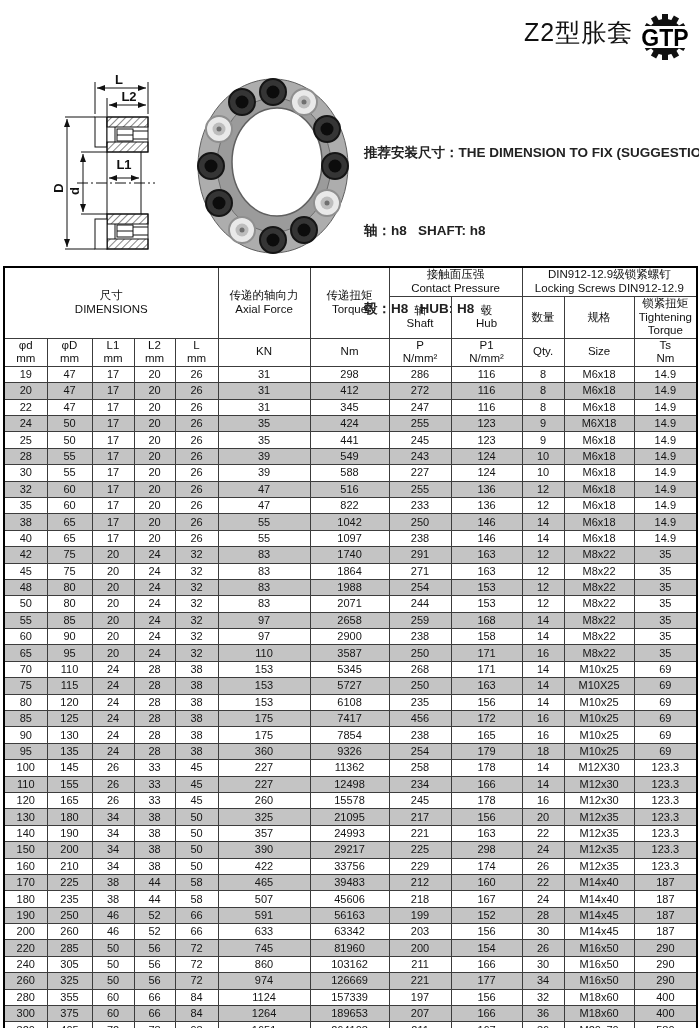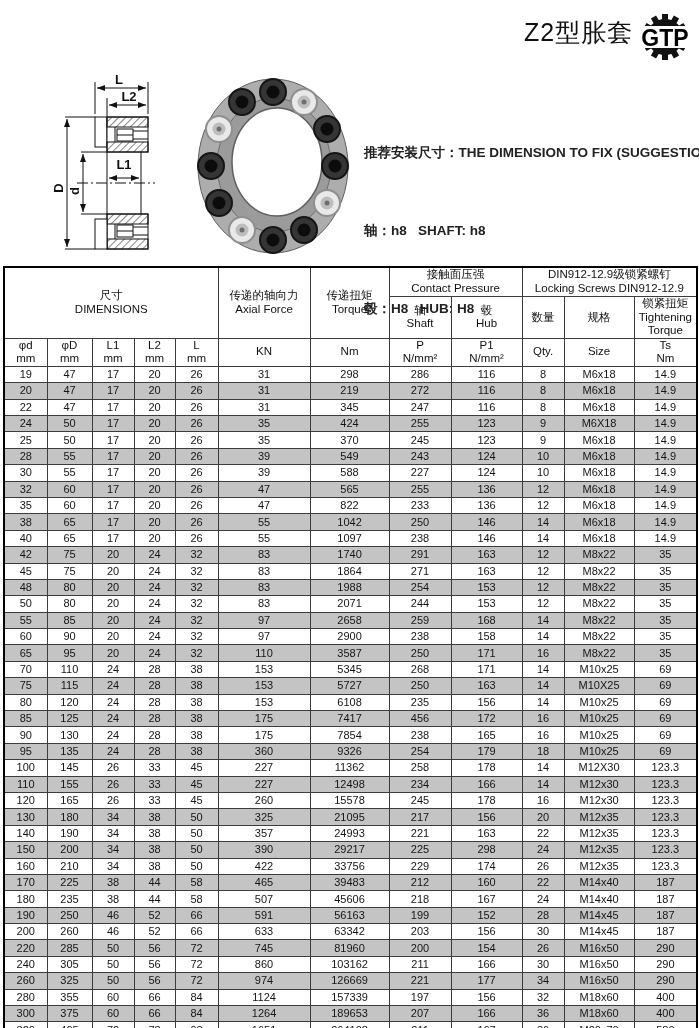--- a/index.html
+++ b/index.html
@@ -284,21 +284,21 @@
           <td>M6x18</td>
           <td>14.9</td>
         </tr>
         <tr class="alt">
           <td>20</td>
           <td>47</td>
           <td>17</td>
           <td>20</td>
           <td>26</td>
           <td>31</td>
-          <td>219</td>
+          <td>412</td>
           <td>272</td>
           <td>116</td>
           <td>8</td>
           <td>M6x18</td>
           <td>14.9</td>
         </tr>
         <tr>
           <td>22</td>
           <td>47</td>
           <td>17</td>
@@ -326,21 +326,21 @@
           <td>M6X18</td>
           <td>14.9</td>
         </tr>
         <tr>
           <td>25</td>
           <td>50</td>
           <td>17</td>
           <td>20</td>
           <td>26</td>
           <td>35</td>
-          <td>370</td>
+          <td>441</td>
           <td>245</td>
           <td>123</td>
           <td>9</td>
           <td>M6x18</td>
           <td>14.9</td>
         </tr>
         <tr class="alt">
           <td>28</td>
           <td>55</td>
           <td>17</td>
@@ -368,21 +368,21 @@
           <td>M6x18</td>
           <td>14.9</td>
         </tr>
         <tr class="alt">
           <td>32</td>
           <td>60</td>
           <td>17</td>
           <td>20</td>
           <td>26</td>
           <td>47</td>
-          <td>565</td>
+          <td>516</td>
           <td>255</td>
           <td>136</td>
           <td>12</td>
           <td>M6x18</td>
           <td>14.9</td>
         </tr>
         <tr>
           <td>35</td>
           <td>60</td>
           <td>17</td>

